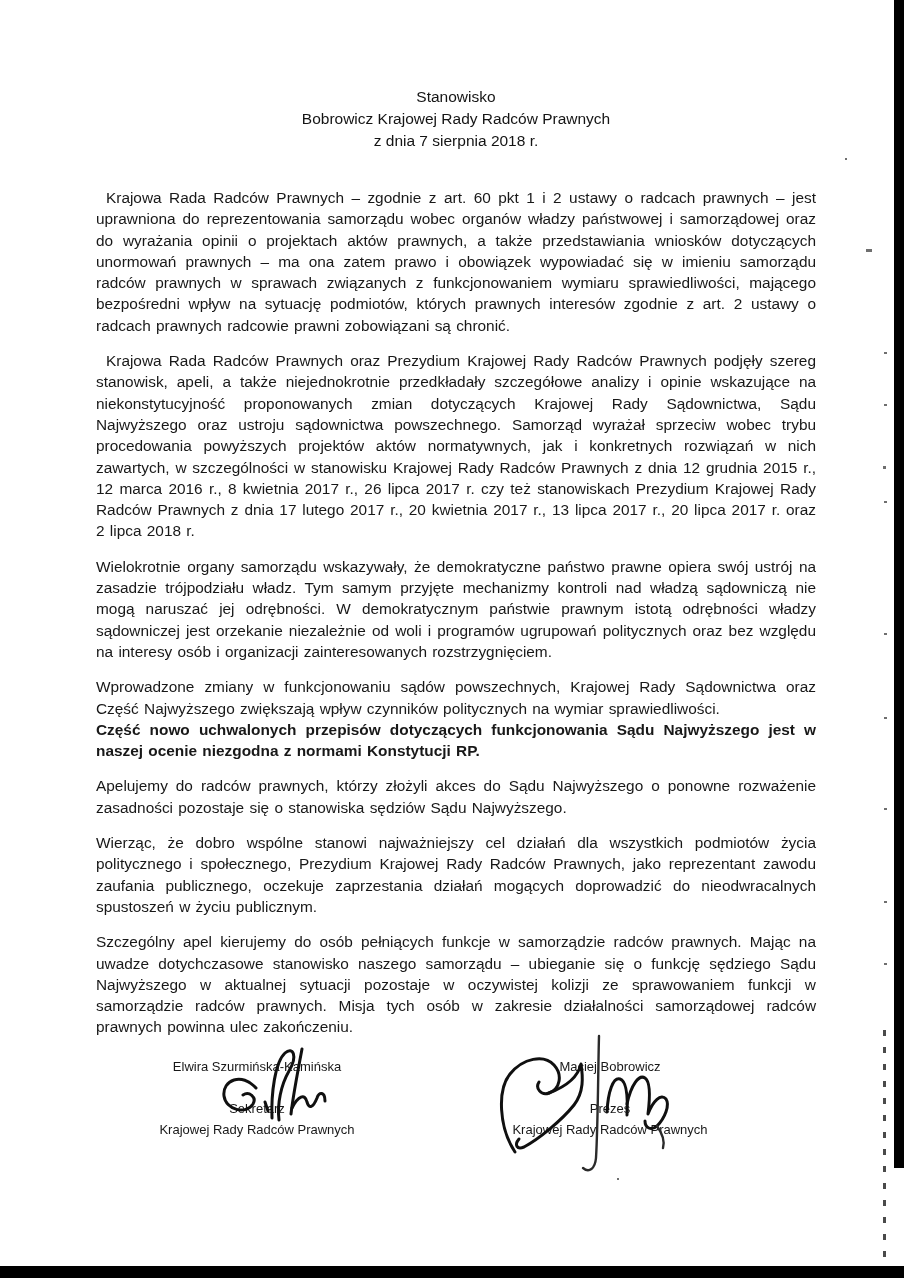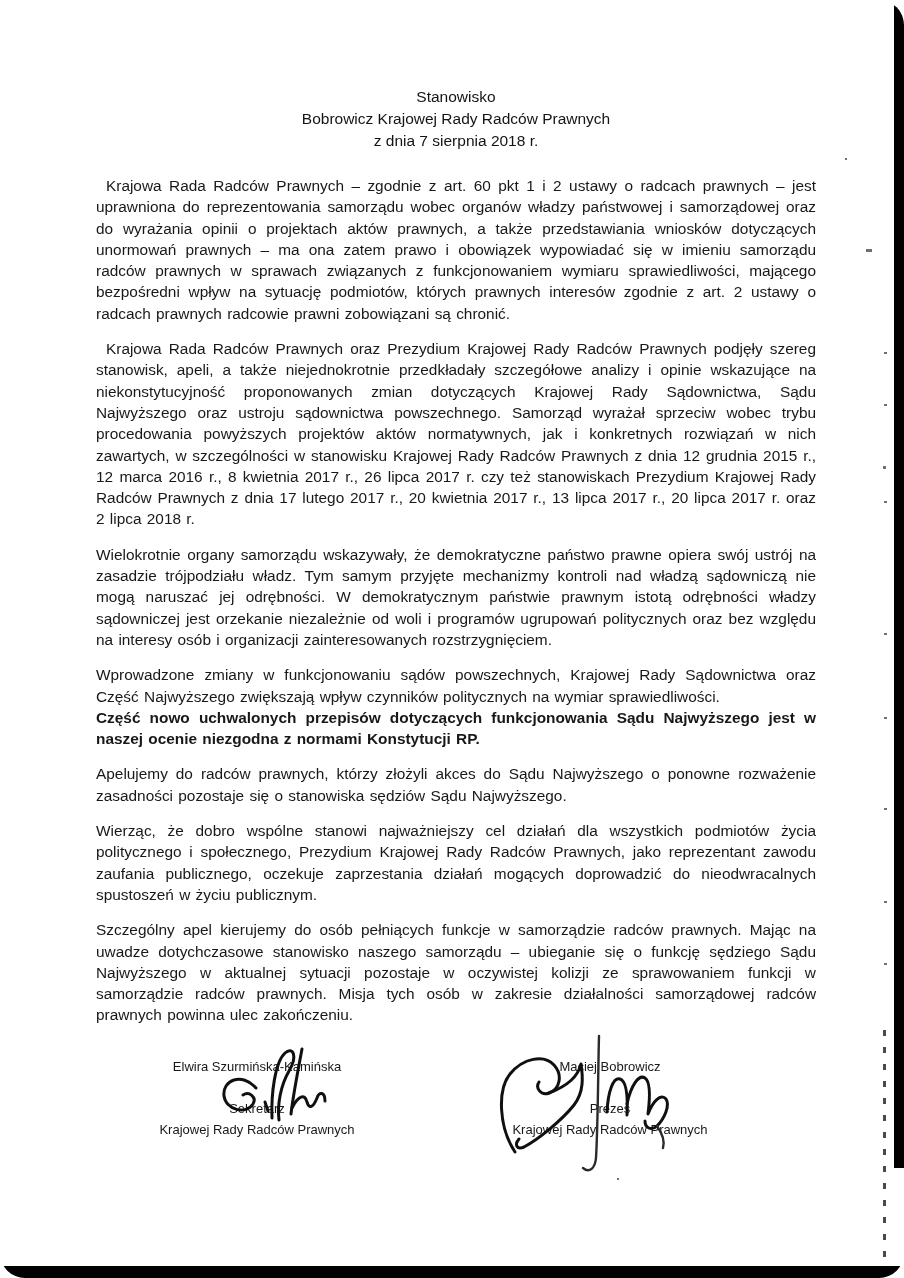--- a/index.html
+++ b/index.html
@@ -8,37 +8,36 @@
     background: #ffffff;
   }
   .page {
     position: relative;
     width: 904px;
     height: 1278px;
     background: #ffffff;
     overflow: hidden;
     font-family: "Liberation Sans", sans-serif;
     color: #161616;
-    border-radius: 25px;
   }
   
   .content {
     position: absolute;
     left: 96px;
     top: 86px;
     width: 720px;
   }
   .title-block {
     text-align: center;
     font-size: 15.5px;
     line-height: 22px;
     color: #141414;
   }
   .body-text {
-    margin-top: 23px;
+    margin-top: 35px;
   }
   .para {
     font-size: 15.4px;
     line-height: 21.3px;
     text-align: justify;
     margin: 14px 0 0 0;
     color: #181818;
     word-spacing: 1px;
   }
   .para.first { margin-top: 0; }

